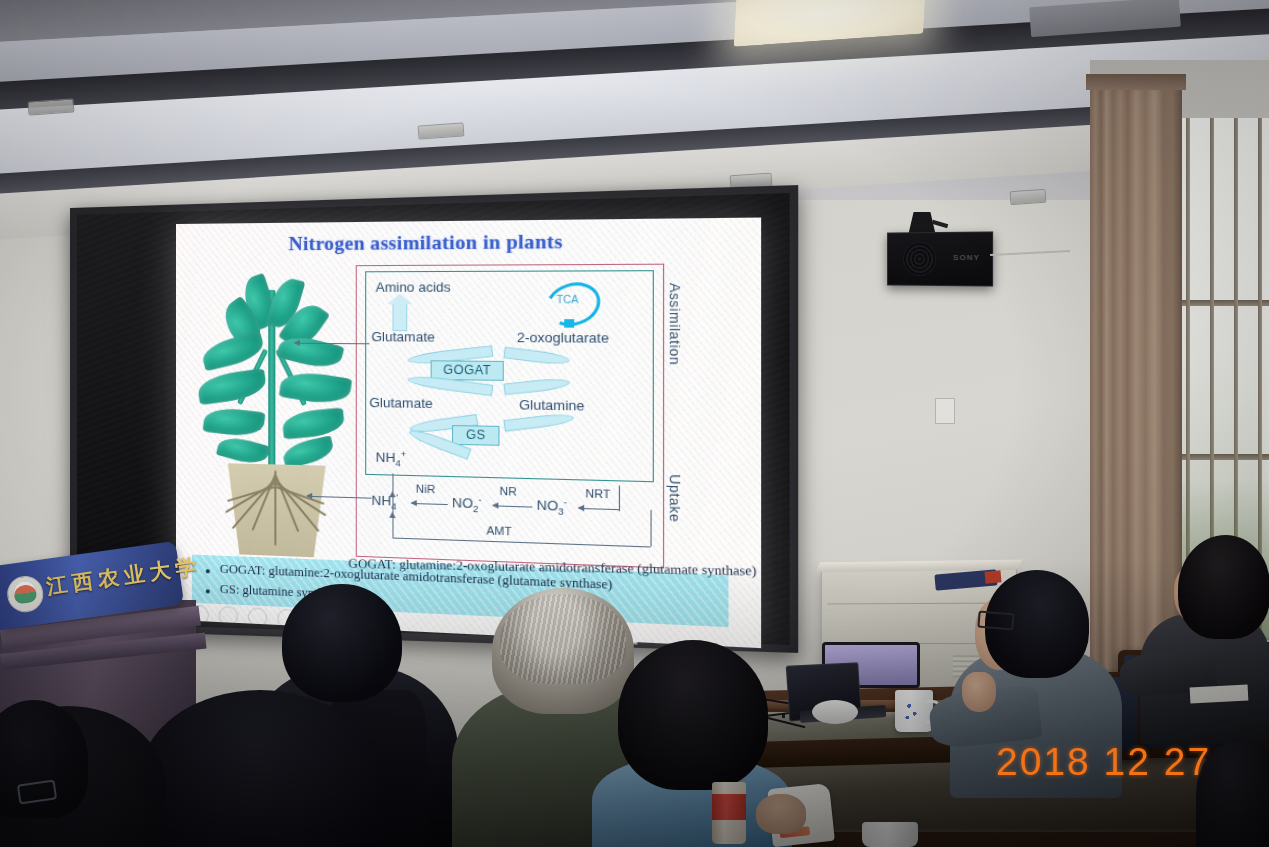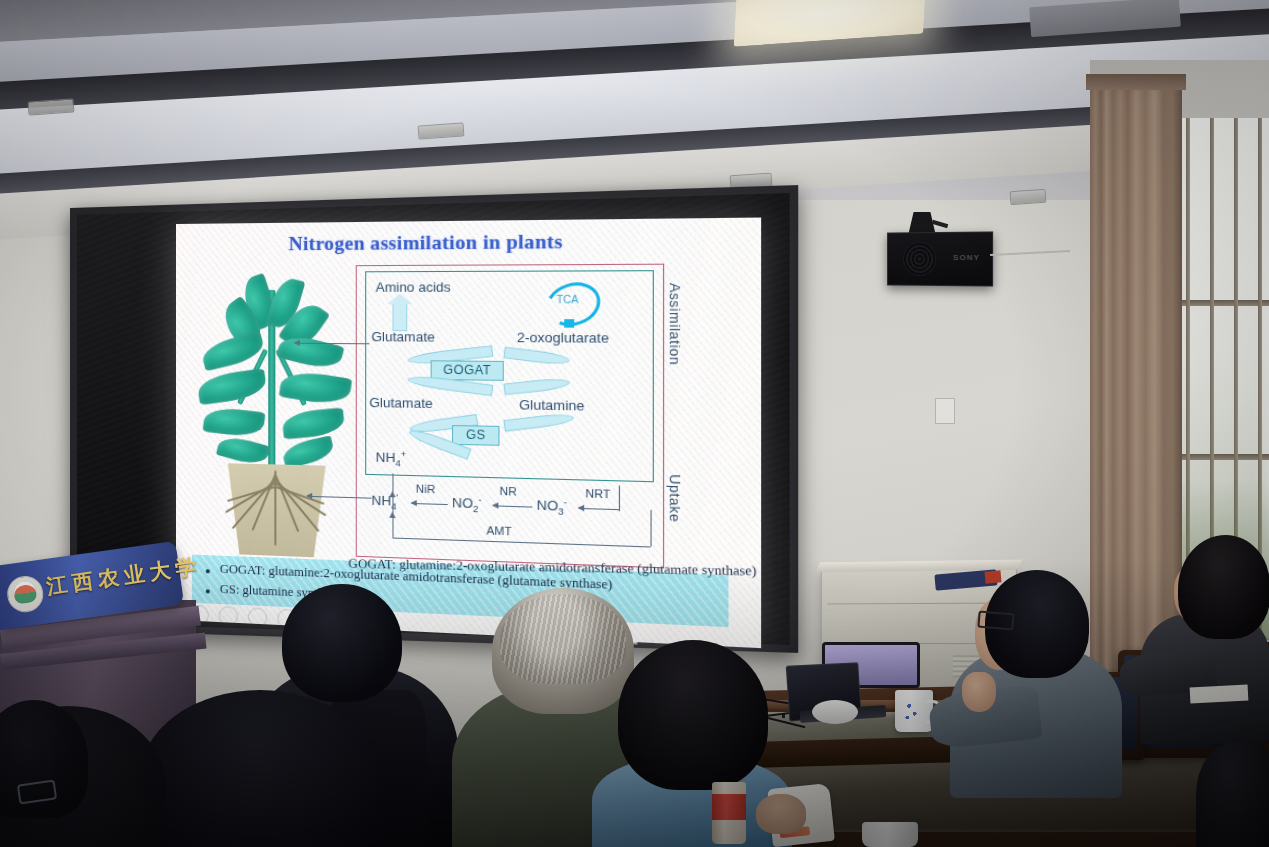--- a/index.html
+++ b/index.html
@@ -599,14 +599,15 @@
 
   <div class="abs pF"></div>
 
   <div class="abs fg-dark-2"></div>
   <div class="abs fg-dark-1"></div>
   <div class="abs fg-glasses-head"></div>
   <div class="abs fg-glass-lens"></div>
 
   <div class="abs lowdim"></div>
   <div class="abs vignette"></div>
+  <div class="abs datestamp">2018  12  27</div>
 
 </div>
 
 </body></html>

